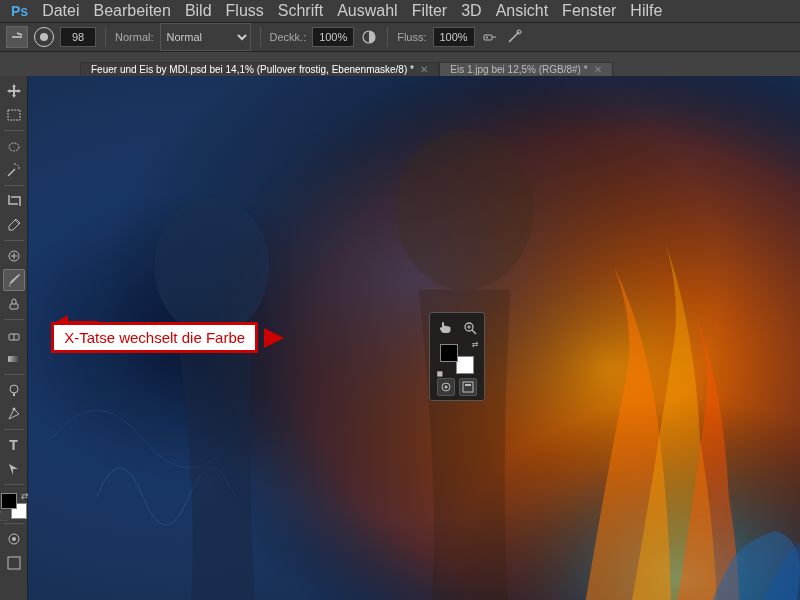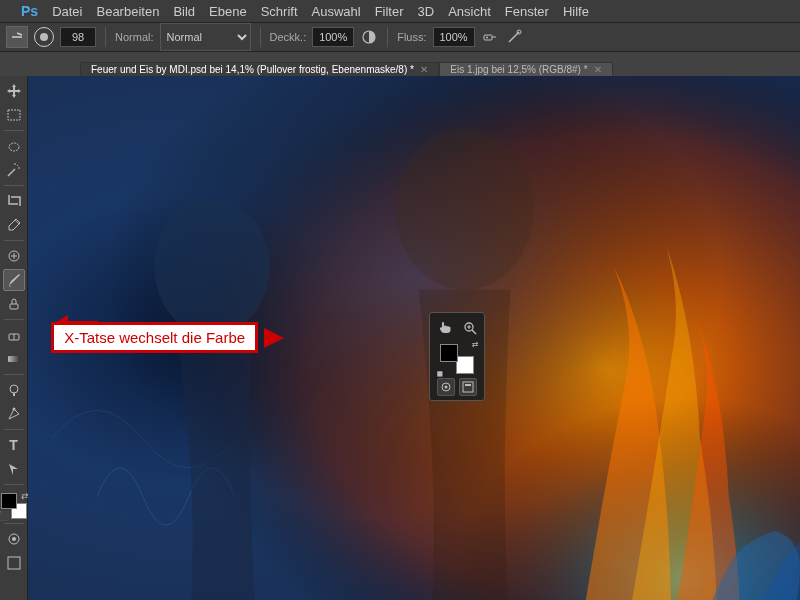--- a/index.html
+++ b/index.html
@@ -4,34 +4,34 @@
   <style>
     * { margin: 0; padding: 0; box-sizing: border-box; }
     body { width: 800px; height: 600px; overflow: hidden; background: #2b2b2b; font-family: Arial, sans-serif; font-size: 11px; color: #ccc; }
 
     
     #menubar {
       background: #3c3c3c;
       height: 22px;
       display: flex;
       align-items: center;
-      padding: 0 21px;
+      padding: 0 11px;
       gap: 2px;
     }
     #menubar .ps-logo {
       color: #4da8e8;
       font-weight: bold;
       font-size: 14px;
       margin-right: 6px;
     }
     #menubar .menu-item {
       padding: 2px 6px;
       cursor: pointer;
       color: #ccc;
-      font-size: 13px;
+      font-size: 16px;
     }
 
     
     #optionsbar {
       background: #3c3c3c;
       height: 30px;
       display: flex;
       align-items: center;
       padding: 1px 6px;
       gap: 6px;
@@ -311,21 +311,21 @@
     }
   </style>
 </head>
 <body>
 
 <div id="menubar">
   <span class="ps-logo">Ps</span>
   <span class="menu-item">Datei</span>
   <span class="menu-item">Bearbeiten</span>
   <span class="menu-item">Bild</span>
-  <span class="menu-item">Ebene</span>
+  <span class="menu-item">Fluss</span>
   <span class="menu-item">Schrift</span>
   <span class="menu-item">Auswahl</span>
   <span class="menu-item">Filter</span>
   <span class="menu-item">3D</span>
   <span class="menu-item">Ansicht</span>
   <span class="menu-item">Fenster</span>
   <span class="menu-item">Hilfe</span>
 </div>
 
 <div id="optionsbar">

